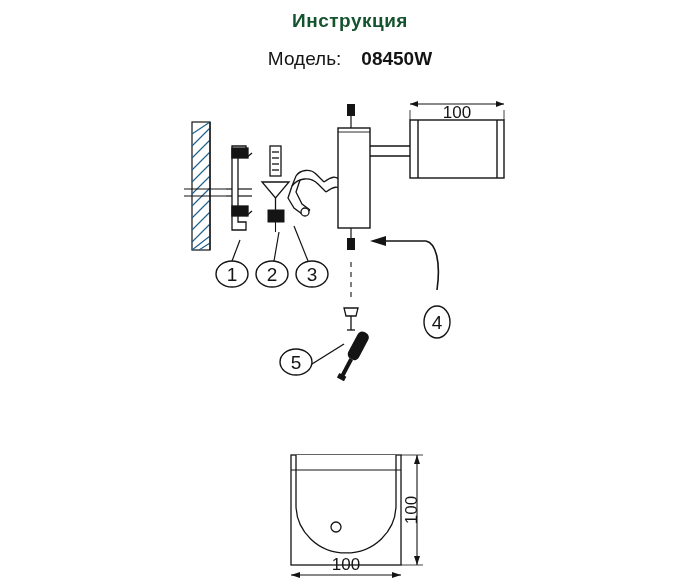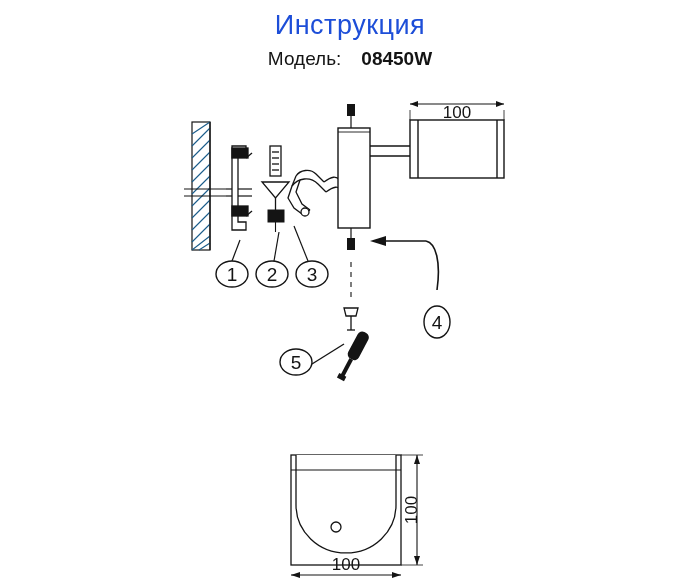--- a/index.html
+++ b/index.html
@@ -20,24 +20,24 @@
     left: 0; top: 0;
     width: 700px;
     height: 583px;
   }
   .title {
     position: absolute;
     left: 0;
     top: 10px;
     width: 700px;
     text-align: center;
-    font-size: 27px;
+    font-size: 19px;
     letter-spacing: 0.5px;
-    font-weight: 400;
-    color: #1d4ed8;
+    font-weight: 700;
+    color: #14532d;
   }
   .model-line {
     position: absolute;
     left: 0;
     top: 48px;
     width: 700px;
     text-align: center;
     font-size: 19px;
     color: #141414;
   }

